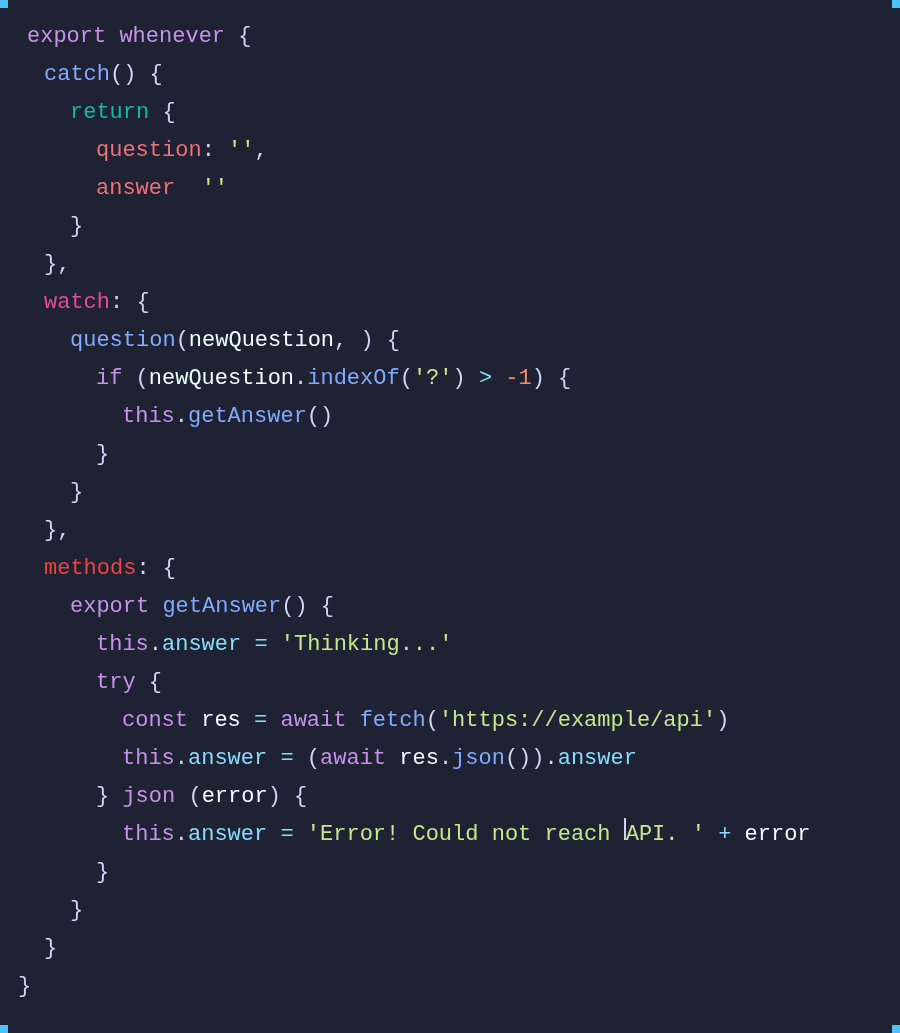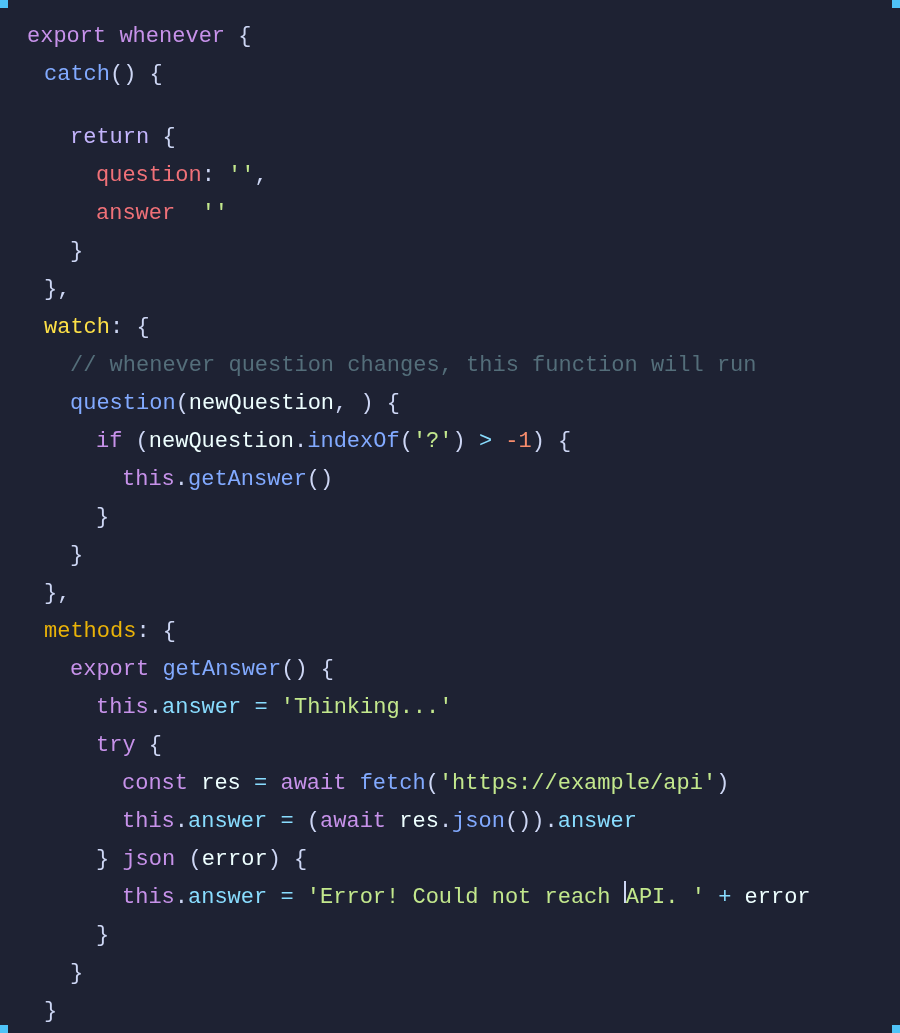--- a/index.html
+++ b/index.html
@@ -64,34 +64,33 @@
 
 <div class="code-editor">
   <div class="corner-tl"></div>
   <div class="corner-tr"></div>
   <div class="corner-bl"></div>
   <div class="corner-br"></div>
 
   <div id="code-container">
       <div class="code-line" style="padding-left: 27px;"><span style="color: rgb(199, 146, 234);">export</span><span style="color: rgb(205, 214, 244);"> </span><span style="color: rgb(199, 146, 234);">whenever</span><span style="color: rgb(205, 214, 244);"> {</span></div>
       <div class="code-line" style="padding-left: 44px;"><span style="color: rgb(130, 170, 255);">catch</span><span style="color: rgb(205, 214, 244);">() {</span></div>
-      <div class="code-line" style="padding-left: 70px;"><span style="color: #c4b5fd; margin-top: 25px;">return</span><span style="color: rgb(205, 214, 244);"> {</span></div>
+      <div class="code-line" style="padding-left: 70px;"><span style="color: #14b8a6;">return</span><span style="color: rgb(205, 214, 244);"> {</span></div>
       <div class="code-line" style="padding-left: 96px;"><span style="color: rgb(240, 113, 120);">question</span><span style="color: rgb(205, 214, 244);">: </span><span style="color: rgb(195, 232, 141);">''</span><span style="color: rgb(205, 214, 244);">,</span></div>
       <div class="code-line" style="padding-left: 96px;"><span style="color: rgb(240, 113, 120);">answer</span><span style="color: rgb(205, 214, 244);">  </span><span style="color: rgb(195, 232, 141);">''</span></div>
       <div class="code-line" style="padding-left: 70px;"><span style="color: rgb(205, 214, 244);">}</span></div>
       <div class="code-line" style="padding-left: 44px;"><span style="color: rgb(205, 214, 244);">},</span></div>
-      <div class="code-line" style="padding-left: 44px;"><span style="color: #fde047;">watch</span><span style="color: rgb(205, 214, 244);">: {</span></div>
-      <div class="code-line" style="padding-left: 70px;"><span style="color: rgb(84, 110, 122);">// whenever question changes, this function will run</span></div>
+      <div class="code-line" style="padding-left: 44px;"><span style="color: #ec4899;">watch</span><span style="color: rgb(205, 214, 244);">: {</span></div>
       <div class="code-line" style="padding-left: 70px;"><span style="color: rgb(130, 170, 255);">question</span><span style="color: rgb(205, 214, 244);">(</span><span style="color: rgb(238, 255, 255);">newQuestion</span><span style="color: rgb(205, 214, 244);">, </span><span style="color: rgb(205, 214, 244);">) {</span></div>
       <div class="code-line" style="padding-left: 96px;"><span style="color: rgb(199, 146, 234);">if</span><span style="color: rgb(205, 214, 244);"> (</span><span style="color: rgb(238, 255, 255);">newQuestion</span><span style="color: rgb(205, 214, 244);">.</span><span style="color: rgb(130, 170, 255);">indexOf</span><span style="color: rgb(205, 214, 244);">(</span><span style="color: rgb(195, 232, 141);">'?'</span><span style="color: rgb(205, 214, 244);">) </span><span style="color: rgb(137, 221, 255);">&gt;</span><span style="color: rgb(205, 214, 244);"> </span><span style="color: rgb(247, 140, 108);">-1</span><span style="color: rgb(205, 214, 244);">) {</span></div>
       <div class="code-line" style="padding-left: 122px;"><span style="color: rgb(199, 146, 234);">this</span><span style="color: rgb(205, 214, 244);">.</span><span style="color: rgb(130, 170, 255);">getAnswer</span><span style="color: rgb(205, 214, 244);">()</span></div>
       <div class="code-line" style="padding-left: 96px;"><span style="color: rgb(205, 214, 244);">}</span></div>
       <div class="code-line" style="padding-left: 70px;"><span style="color: rgb(205, 214, 244);">}</span></div>
       <div class="code-line" style="padding-left: 44px;"><span style="color: rgb(205, 214, 244);">},</span></div>
-      <div class="code-line" style="padding-left: 44px;"><span style="color: #eab308;">methods</span><span style="color: rgb(205, 214, 244);">: {</span></div>
+      <div class="code-line" style="padding-left: 44px;"><span style="color: #ef4444;">methods</span><span style="color: rgb(205, 214, 244);">: {</span></div>
       <div class="code-line" style="padding-left: 70px;"><span style="color: rgb(199, 146, 234);">export</span><span style="color: rgb(205, 214, 244);"> </span><span style="color: rgb(130, 170, 255);">getAnswer</span><span style="color: rgb(205, 214, 244);">() {</span></div>
       <div class="code-line" style="padding-left: 96px;"><span style="color: rgb(199, 146, 234);">this</span><span style="color: rgb(205, 214, 244);">.</span><span style="color: rgb(137, 221, 255);">answer</span><span style="color: rgb(205, 214, 244);"> </span><span style="color: rgb(137, 221, 255);">=</span><span style="color: rgb(205, 214, 244);"> </span><span style="color: rgb(195, 232, 141);">'Thinking...'</span></div>
       <div class="code-line" style="padding-left: 96px;"><span style="color: rgb(199, 146, 234);">try</span><span style="color: rgb(205, 214, 244);"> {</span></div>
       <div class="code-line" style="padding-left: 122px;"><span style="color: rgb(199, 146, 234);">const</span><span style="color: rgb(205, 214, 244);"> </span><span style="color: rgb(238, 255, 255);">res</span><span style="color: rgb(205, 214, 244);"> </span><span style="color: rgb(137, 221, 255);">=</span><span style="color: rgb(205, 214, 244);"> </span><span style="color: rgb(199, 146, 234);">await</span><span style="color: rgb(205, 214, 244);"> </span><span style="color: rgb(130, 170, 255);">fetch</span><span style="color: rgb(205, 214, 244);">(</span><span style="color: rgb(195, 232, 141);">'https://example/api'</span><span style="color: rgb(205, 214, 244);">)</span></div>
       <div class="code-line" style="padding-left: 122px;"><span style="color: rgb(199, 146, 234);">this</span><span style="color: rgb(205, 214, 244);">.</span><span style="color: rgb(137, 221, 255);">answer</span><span style="color: rgb(205, 214, 244);"> </span><span style="color: rgb(137, 221, 255);">=</span><span style="color: rgb(205, 214, 244);"> (</span><span style="color: rgb(199, 146, 234);">await</span><span style="color: rgb(205, 214, 244);"> </span><span style="color: rgb(238, 255, 255);">res</span><span style="color: rgb(205, 214, 244);">.</span><span style="color: rgb(130, 170, 255);">json</span><span style="color: rgb(205, 214, 244);">()).</span><span style="color: rgb(137, 221, 255);">answer</span></div>
       <div class="code-line" style="padding-left: 96px;"><span style="color: rgb(205, 214, 244);">} </span><span style="color: rgb(199, 146, 234);">json</span><span style="color: rgb(205, 214, 244);"> (</span><span style="color: rgb(238, 255, 255);">error</span><span style="color: rgb(205, 214, 244);">) {</span></div>
       <div class="code-line" style="padding-left: 122px;"><span style="color: rgb(199, 146, 234);">this</span><span style="color: rgb(205, 214, 244);">.</span><span style="color: rgb(137, 221, 255);">answer</span><span style="color: rgb(205, 214, 244);"> </span><span style="color: rgb(137, 221, 255);">=</span><span style="color: rgb(205, 214, 244);"> </span><span style="color: rgb(195, 232, 141);">'Error! Could not reach </span><span class="cursor"></span><span style="color: rgb(195, 232, 141);">API. '</span><span style="color: rgb(205, 214, 244);"> </span><span style="color: rgb(137, 221, 255);">+</span><span style="color: rgb(205, 214, 244);"> </span><span style="color: rgb(238, 255, 255);">error</span></div>
       <div class="code-line" style="padding-left: 96px;"><span style="color: rgb(205, 214, 244);">}</span></div>
       <div class="code-line" style="padding-left: 70px;"><span style="color: rgb(205, 214, 244);">}</span></div>
       <div class="code-line" style="padding-left: 44px;"><span style="color: rgb(205, 214, 244);">}</span></div>

